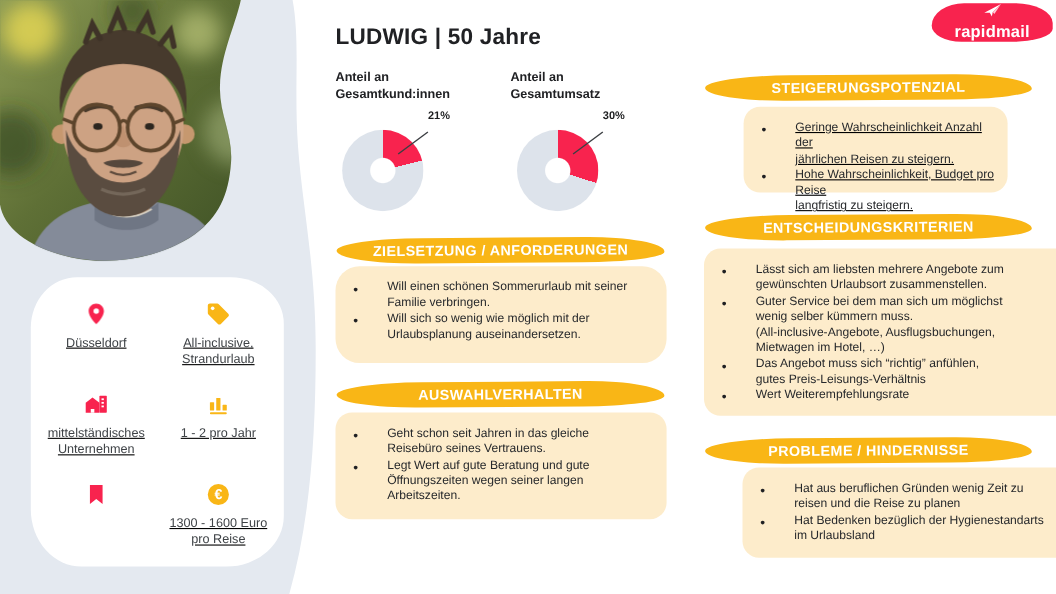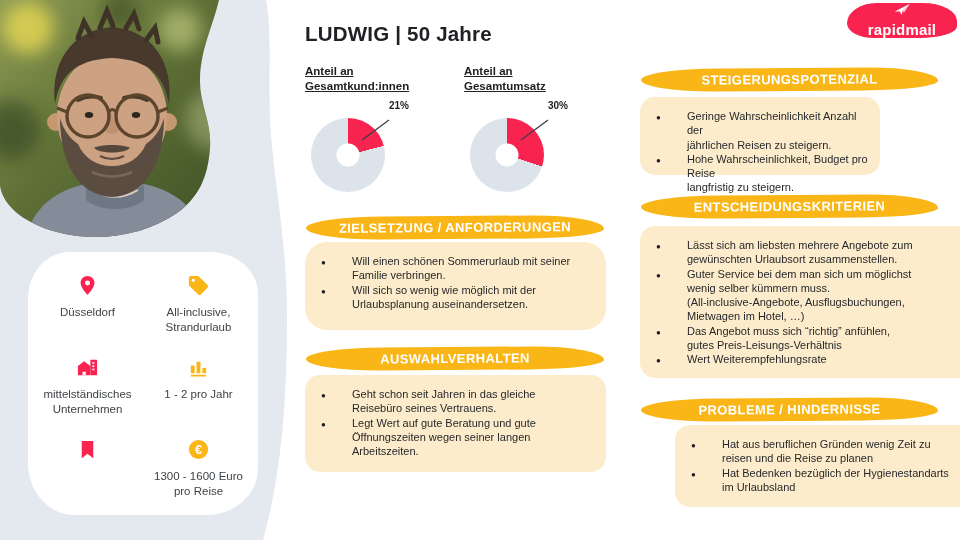--- a/index.html
+++ b/index.html
@@ -10,41 +10,40 @@
     -webkit-font-smoothing:antialiased;
   }
   
   #gray-blob{position:absolute;left:0;top:0;}
   #photo{position:absolute;left:0;top:0;}
   #profile-card{
     position:absolute;left:28px;top:252px;width:230px;height:263px;
     background:#ffffff;
     border-radius:42px 48px 52px 46px / 46px 42px 46px 52px;
     display:grid;grid-template-columns:1fr 1fr;grid-template-rows:82px 82px 78px;
-    padding:22px 4px 0 4px;box-sizing:border-box;
+    padding:22px 4px 0 4px;box-sizing:border-box;text-decoration:underline;
   }
   .fact{display:flex;flex-direction:column;align-items:center;}
   .fact svg{width:23px;height:23px;flex:0 0 auto;}
   .fl{
     margin-top:8px;font-size:11.5px;line-height:1.28;color:#3f4347;
     text-align:center;white-space:pre-line;
   }
   
   #page-title{
     position:absolute;left:305px;top:22px;font-size:20.5px;font-weight:bold;
     color:#202124;letter-spacing:.2px;
   }
   
   .chart{position:absolute;top:64px;width:170px;height:150px;}
   #chart1{left:305px;}
   #chart2{left:464px;}
   .chart-label{
     font-size:11.5px;font-weight:bold;color:#202124;line-height:1.3;
     white-space:pre-line;
-    text-decoration:underline;
   }
   .donut{
     position:absolute;left:6px;top:54px;width:74px;height:74px;border-radius:50%;
     background:
       radial-gradient(circle at 50% 50%, #ffffff 0 11px, rgba(0,0,0,0) 12px),
       conic-gradient(#f8234e 0 var(--p,25%), #dde3eb var(--p,25%) 100%);
   }
   .pct{position:absolute;left:84px;top:36px;font-size:10px;font-weight:bold;color:#1c1d1f;text-align:right;}
   .callout{position:absolute;left:0;top:0;pointer-events:none;}
   .callout line{stroke:#3c3f43;stroke-width:1.3;}
@@ -68,21 +67,21 @@
   .panel li::before{
     content:"\25CF";position:absolute;left:16px;top:2px;font-size:8px;color:#1f2023;
   }
   
   #pill-z  {left:306px;top:216px;width:298px;}
   #panel-z {left:305px;top:242px;width:301px;height:88px;border-radius:22px;}
   #pill-a  {left:306px;top:347px;width:298px;}
   #panel-a {left:305px;top:375px;width:301px;height:97px;}
   
   #pill-s  {left:641px;top:68px;width:297px;}
-  #panel-s {left:640px;top:97px;width:240px;height:78px;}
+  #panel-s {left:676px;top:97px;width:240px;height:78px;text-decoration:underline;}
   #pill-e  {left:641px;top:195px;width:297px;}
   #panel-e {left:640px;top:226px;width:352px;height:152px;}
   #pill-p  {left:641px;top:398px;width:297px;}
   #panel-p {left:675px;top:425px;width:300px;height:82px;}
   
   #logo{
     position:absolute;top:3px;right:3px;width:110px;height:35px;
     background:#f8234e;color:#ffffff;
     display:flex;align-items:center;justify-content:center;gap:5px;
     border-radius:46% 54% 58% 42% / 100% 88% 58% 72%;

